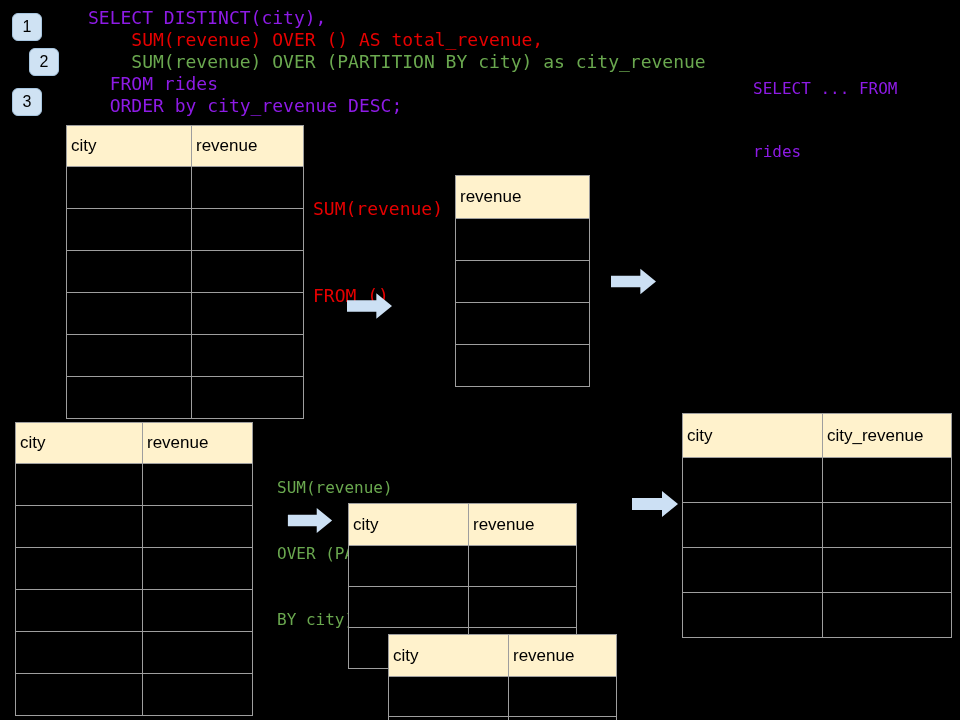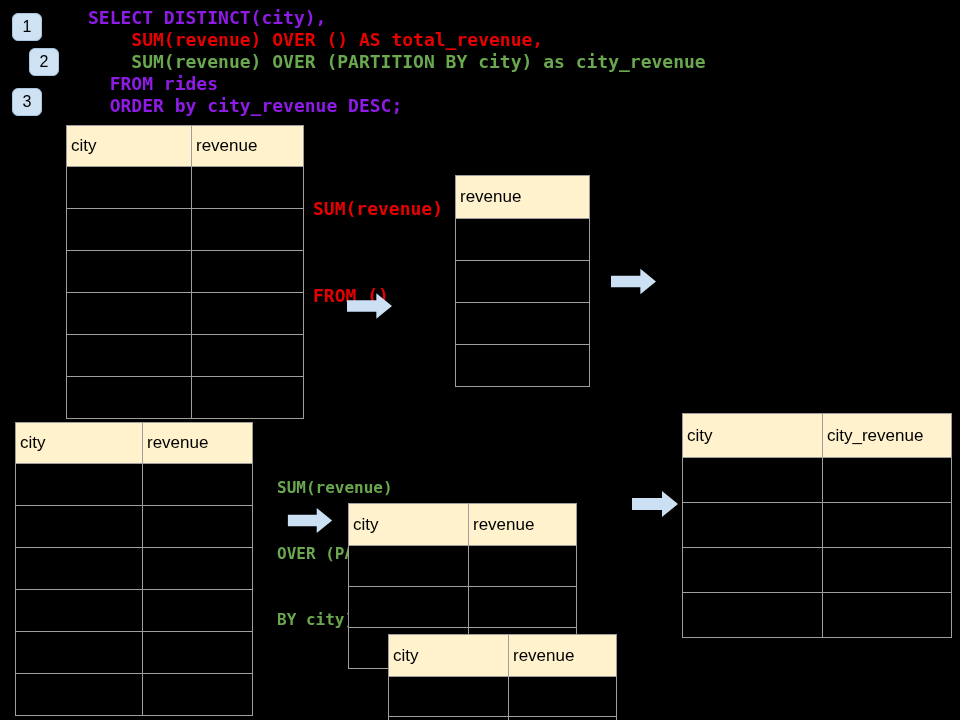--- a/index.html
+++ b/index.html
@@ -6,21 +6,21 @@
   #stage {
     position: relative;
     width: 960px;
     height: 720px;
     background: var(--bg, #000);
     overflow: hidden;
     font-family: "Liberation Sans", sans-serif;
   }
 
   
-  .mono { font-family: "DejaVu Sans Mono", monospace; font-weight: bold; white-space: pre; }
+  .mono { font-family: "DejaVu Sans Mono", monospace; font-weight: normal; white-space: pre; }
   .code-main { position: absolute; left: 88px; top: 7px; font-size: 18px; line-height: 22px; }
   .code-main .code-line { white-space: pre; }
   .side-note { position: absolute; left: 753px; top: 36px; font-size: 16px; line-height: 21px; color: var(--code-purple); }
   .label-total { position: absolute; left: 313px; top: 136px; font-size: 18px; line-height: 29px; color: var(--code-red); }
   .label-partition { position: absolute; left: 277px; top: 433px; font-size: 16px; line-height: 22px; color: var(--code-green); }
 
   
   .badge {
     position: absolute; width: 30px; height: 28px;
     background: var(--badge-fill); border: 1px solid var(--badge-border);
@@ -85,20 +85,24 @@
 <body>
 
 <div id="stage">
 
   <div class="badge badge-1">1</div>
   <div class="badge badge-2">2</div>
   <div class="badge badge-3">3</div>
 
   <div class="code-main mono"><div class="code-line" style="color: rgb(142, 27, 230);">SELECT DISTINCT(city),</div><div class="code-line" style="color: rgb(230, 0, 0);">    SUM(revenue) OVER () AS total_revenue,</div><div class="code-line" style="color: rgb(106, 168, 79);">    SUM(revenue) OVER (PARTITION BY city) as city_revenue</div><div class="code-line" style="color: rgb(142, 27, 230);">  FROM rides</div><div class="code-line" style="color: rgb(142, 27, 230);">  ORDER by city_revenue DESC;</div></div>
 
+  <div class="side-note mono">
+    <div>SELECT ... FROM</div>
+    <div>rides</div>
+  </div>
 
   <div class="label-total mono">
     <div>SUM(revenue)</div>
     <div>FROM ()</div>
   </div>
 
   <div class="label-partition mono">
     <div>SUM(revenue)</div>
     <div>OVER (PARTITION</div>
     <div>BY city)</div>

